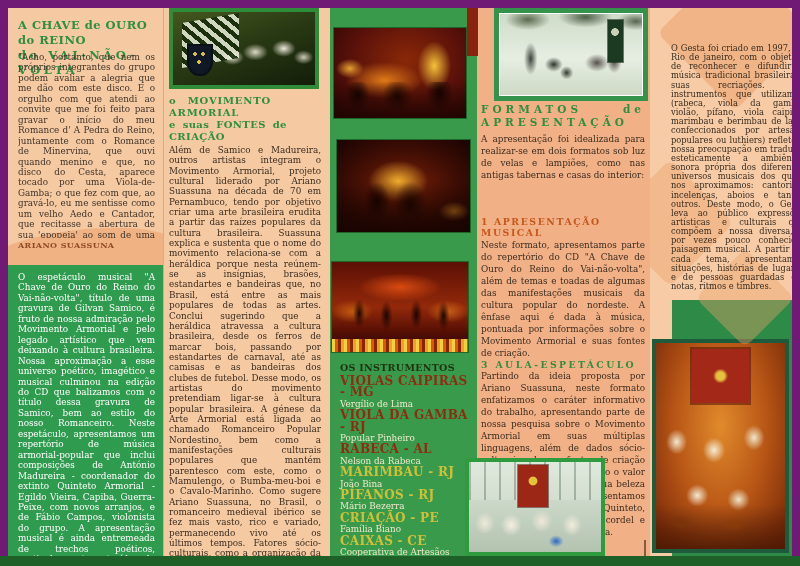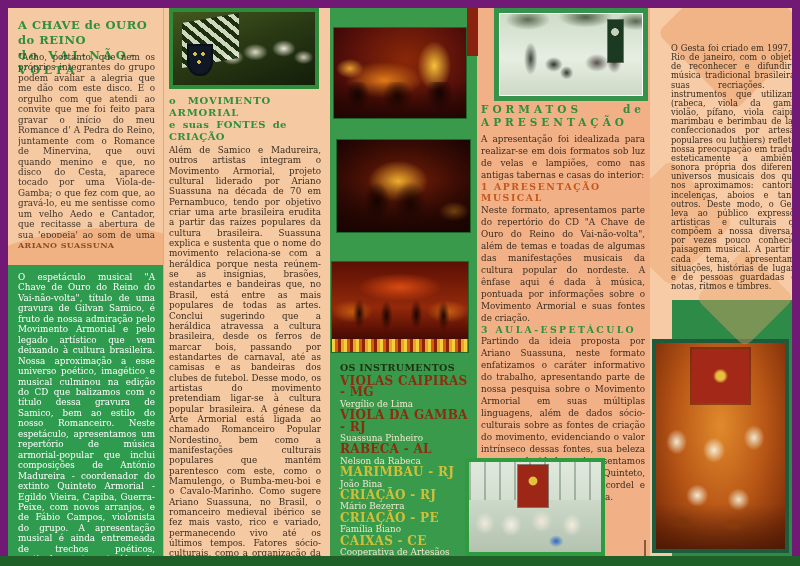--- a/index.html
+++ b/index.html
@@ -48,21 +48,21 @@
   .instr-player{font-size:8.8px;line-height:11.4px;color:#efe9cc;}
 
   
   .p4-text{position:absolute;left:4px;top:86px;width:164px;}
   .formatos-h{color:#2e8f3e;font-weight:bold;font-size:10.5px;line-height:13.5px;margin-bottom:3px;}
   .fh-line1{display:flex;justify-content:space-between;}
   .fh-line1 span{letter-spacing:4px;}
   .fh-line2{letter-spacing:4px;}
   .p4-body{margin:0;font-size:8.8px;line-height:12px;text-align:justify;color:#3b2d20;}
   .sec-label{font-weight:bold;font-size:9.3px;line-height:11.5px;}
-  .sec-label.orange{color:#c4581d;letter-spacing:1.6px;}
+  .sec-label.orange{color:#c4581d;letter-spacing:1.6px;margin-top:35px;}
   .sec-label.green{color:#2e8f3e;letter-spacing:2.4px;}
 
   
   .p5-text{position:absolute;left:5px;top:20px;width:133px;z-index:2;
     font-size:8.3px;line-height:9.15px;text-align:justify;color:#3b2d20;margin:16px;}
   .star{position:absolute;background:#eda36c;transform:rotate(45deg);border-radius:8px;z-index:1;}
   .star.s1{left:30px;top:-30px;width:110px;height:110px;opacity:.55;}
   .star.s2{left:-25px;top:170px;width:90px;height:90px;opacity:.45;}
   .star.s3{left:60px;top:255px;width:70px;height:70px;opacity:.4;}
   .green-block{position:absolute;left:672px;top:300px;width:120px;height:256px;background:#2e8b47;}
@@ -205,32 +205,32 @@
   <div class="panel panel3">
     <div class="instruments">
       <div class="instr-heading">OS INSTRUMENTOS</div>
       <div id="instr-list">
           <div class="instr-item">
             <div class="instr-name" style="color: rgb(142, 44, 16);">VIOLAS CAIPIRAS - MG</div>
             <div class="instr-player">Vergílio de Lima</div>
           </div>
           <div class="instr-item">
             <div class="instr-name" style="color: rgb(142, 44, 16);">VIOLA DA GAMBA - RJ</div>
-            <div class="instr-player">Suassuna Pinheiro</div>
+            <div class="instr-player">Popular Pinheiro</div>
           </div>
           <div class="instr-item">
             <div class="instr-name" style="color: rgb(142, 44, 16);">RABECA - AL</div>
             <div class="instr-player">Nelson da Rabeca</div>
           </div>
           <div class="instr-item">
             <div class="instr-name" style="color: rgb(207, 192, 58);">MARIMBAU - RJ</div>
             <div class="instr-player">João Bina</div>
           </div>
           <div class="instr-item">
-            <div class="instr-name" style="color: rgb(207, 192, 58);">CRIAÇÃO - RJ</div>
+            <div class="instr-name" style="color: rgb(207, 192, 58);">PÍFANOS - RJ</div>
             <div class="instr-player">Mário Bezerra</div>
           </div>
           <div class="instr-item">
             <div class="instr-name" style="color: rgb(207, 192, 58);">CRIAÇÃO - PE</div>
             <div class="instr-player">Família Biano</div>
           </div>
           <div class="instr-item">
             <div class="instr-name" style="color: rgb(207, 192, 58);">CAIXAS - CE</div>
             <div class="instr-player">Cooperativa de Artesãos</div>
             <div class="instr-player">Mestre Noza</div>

